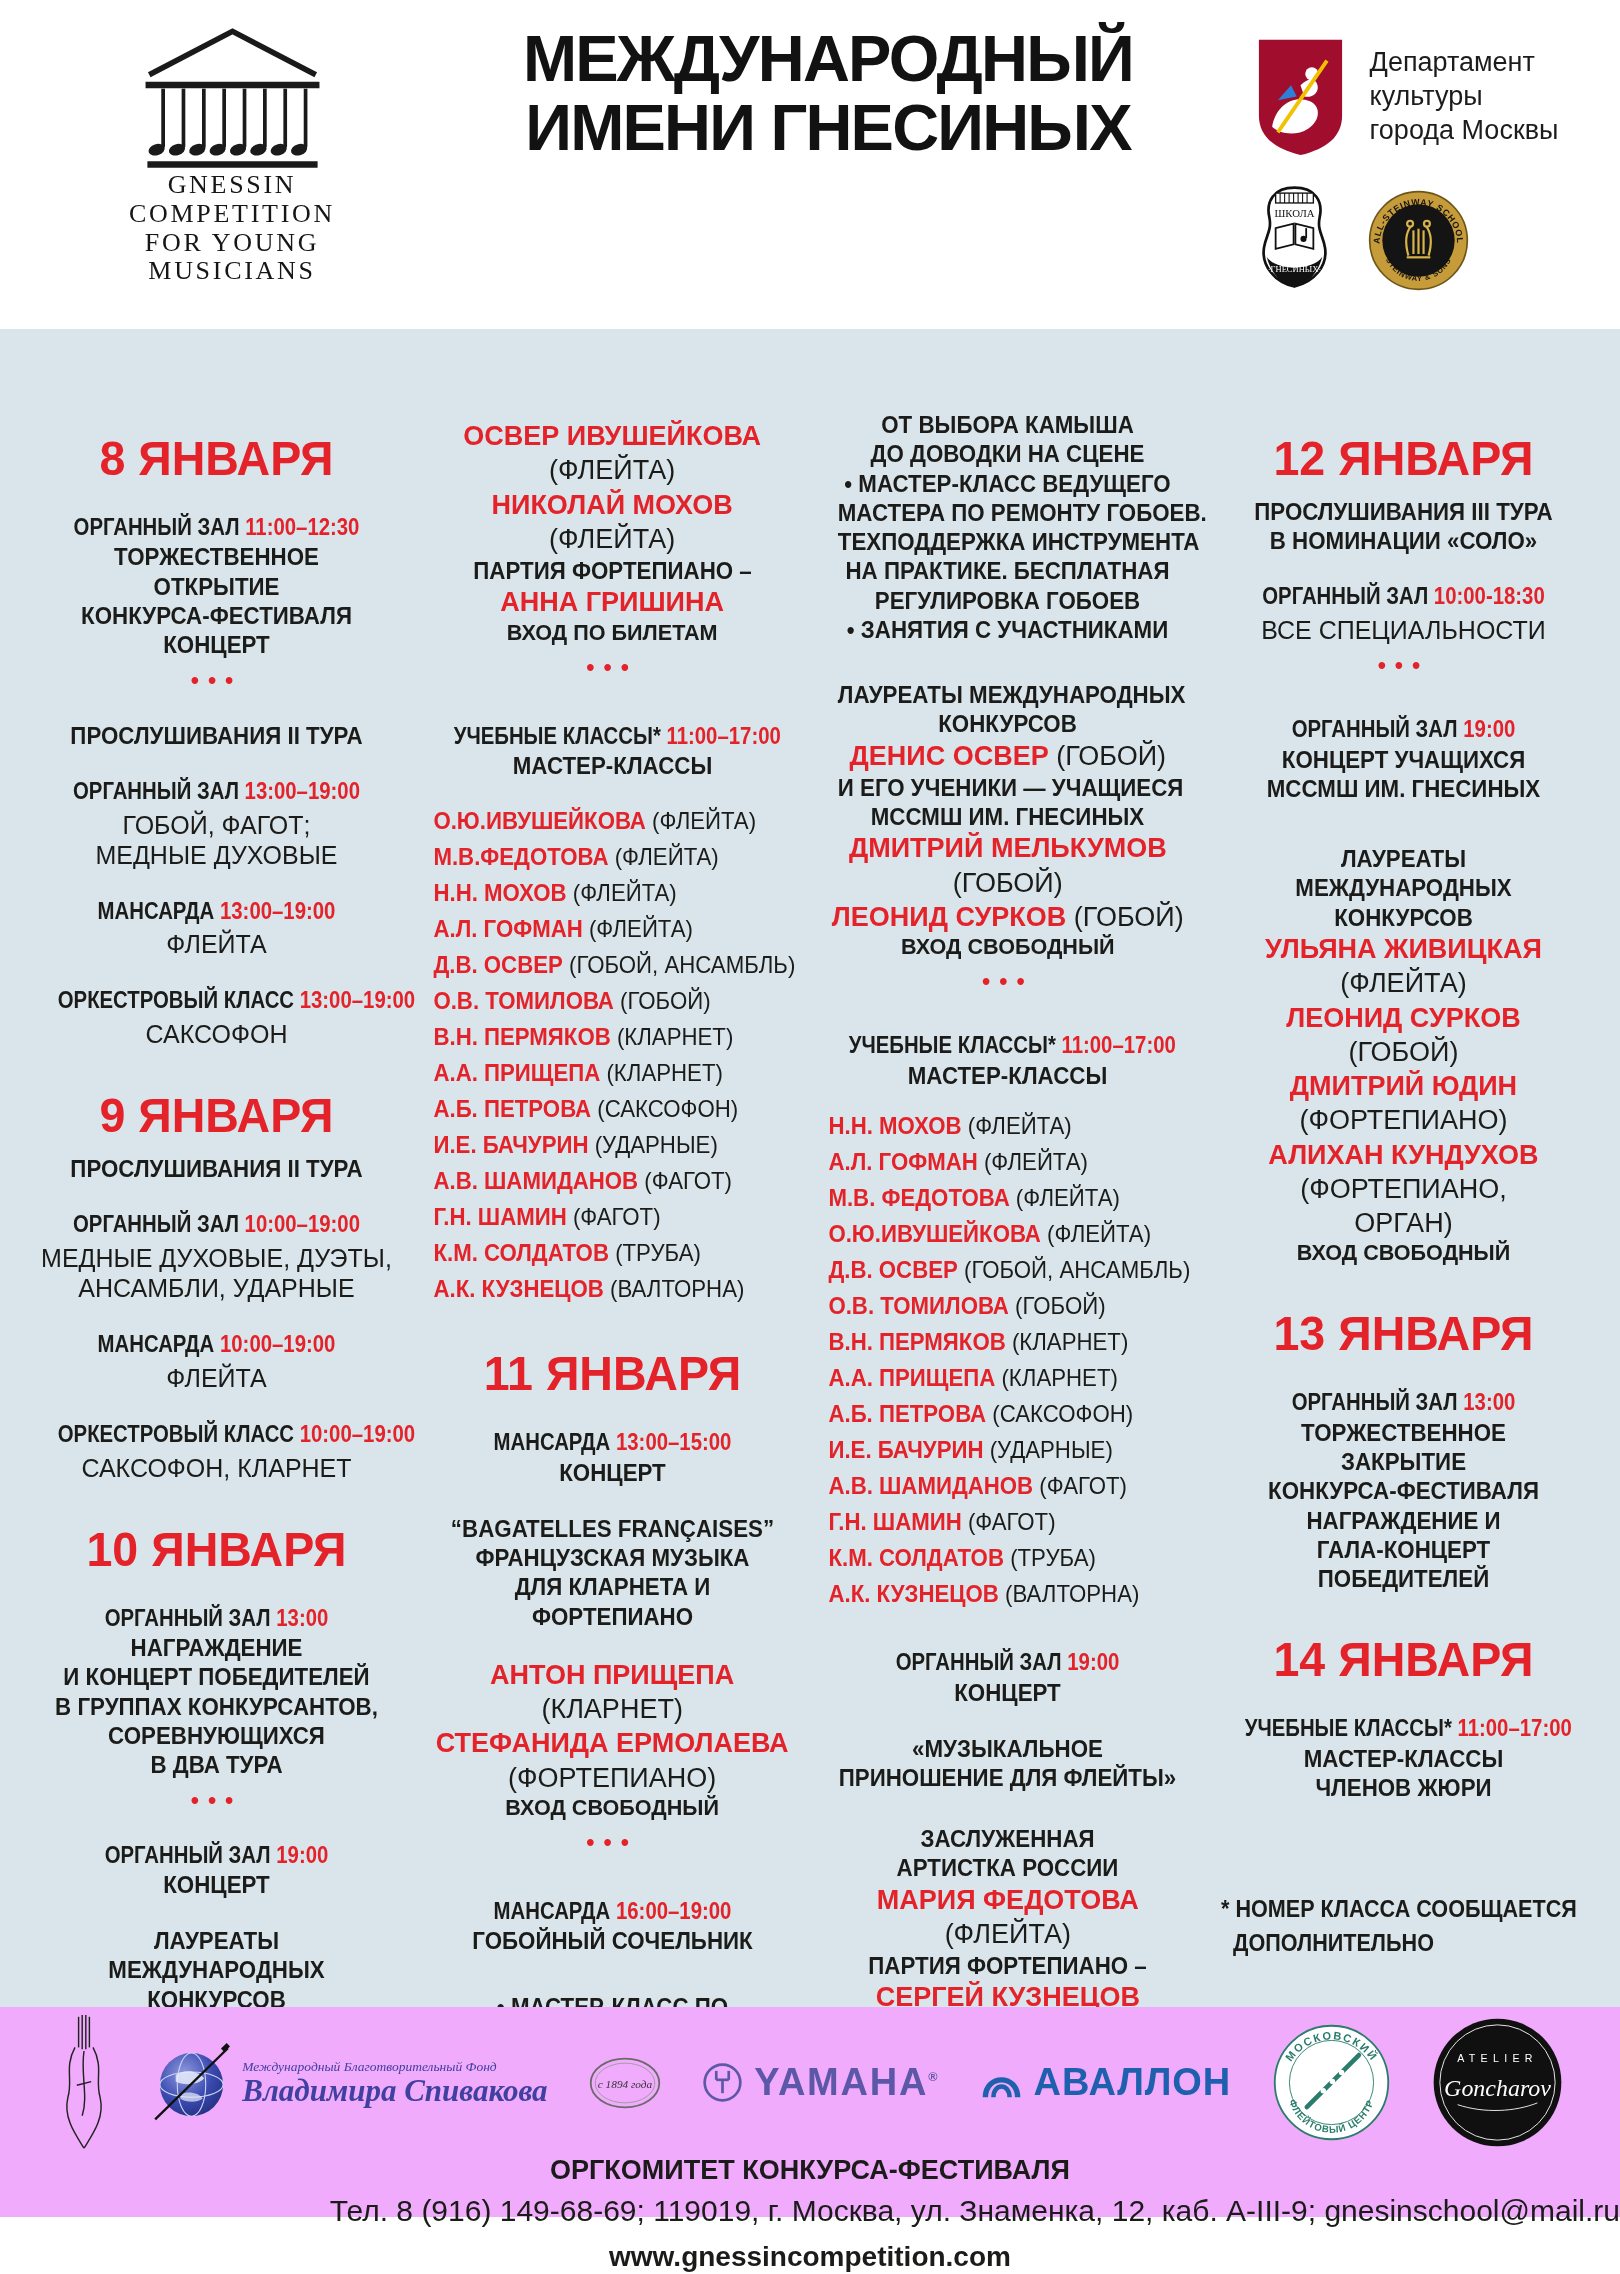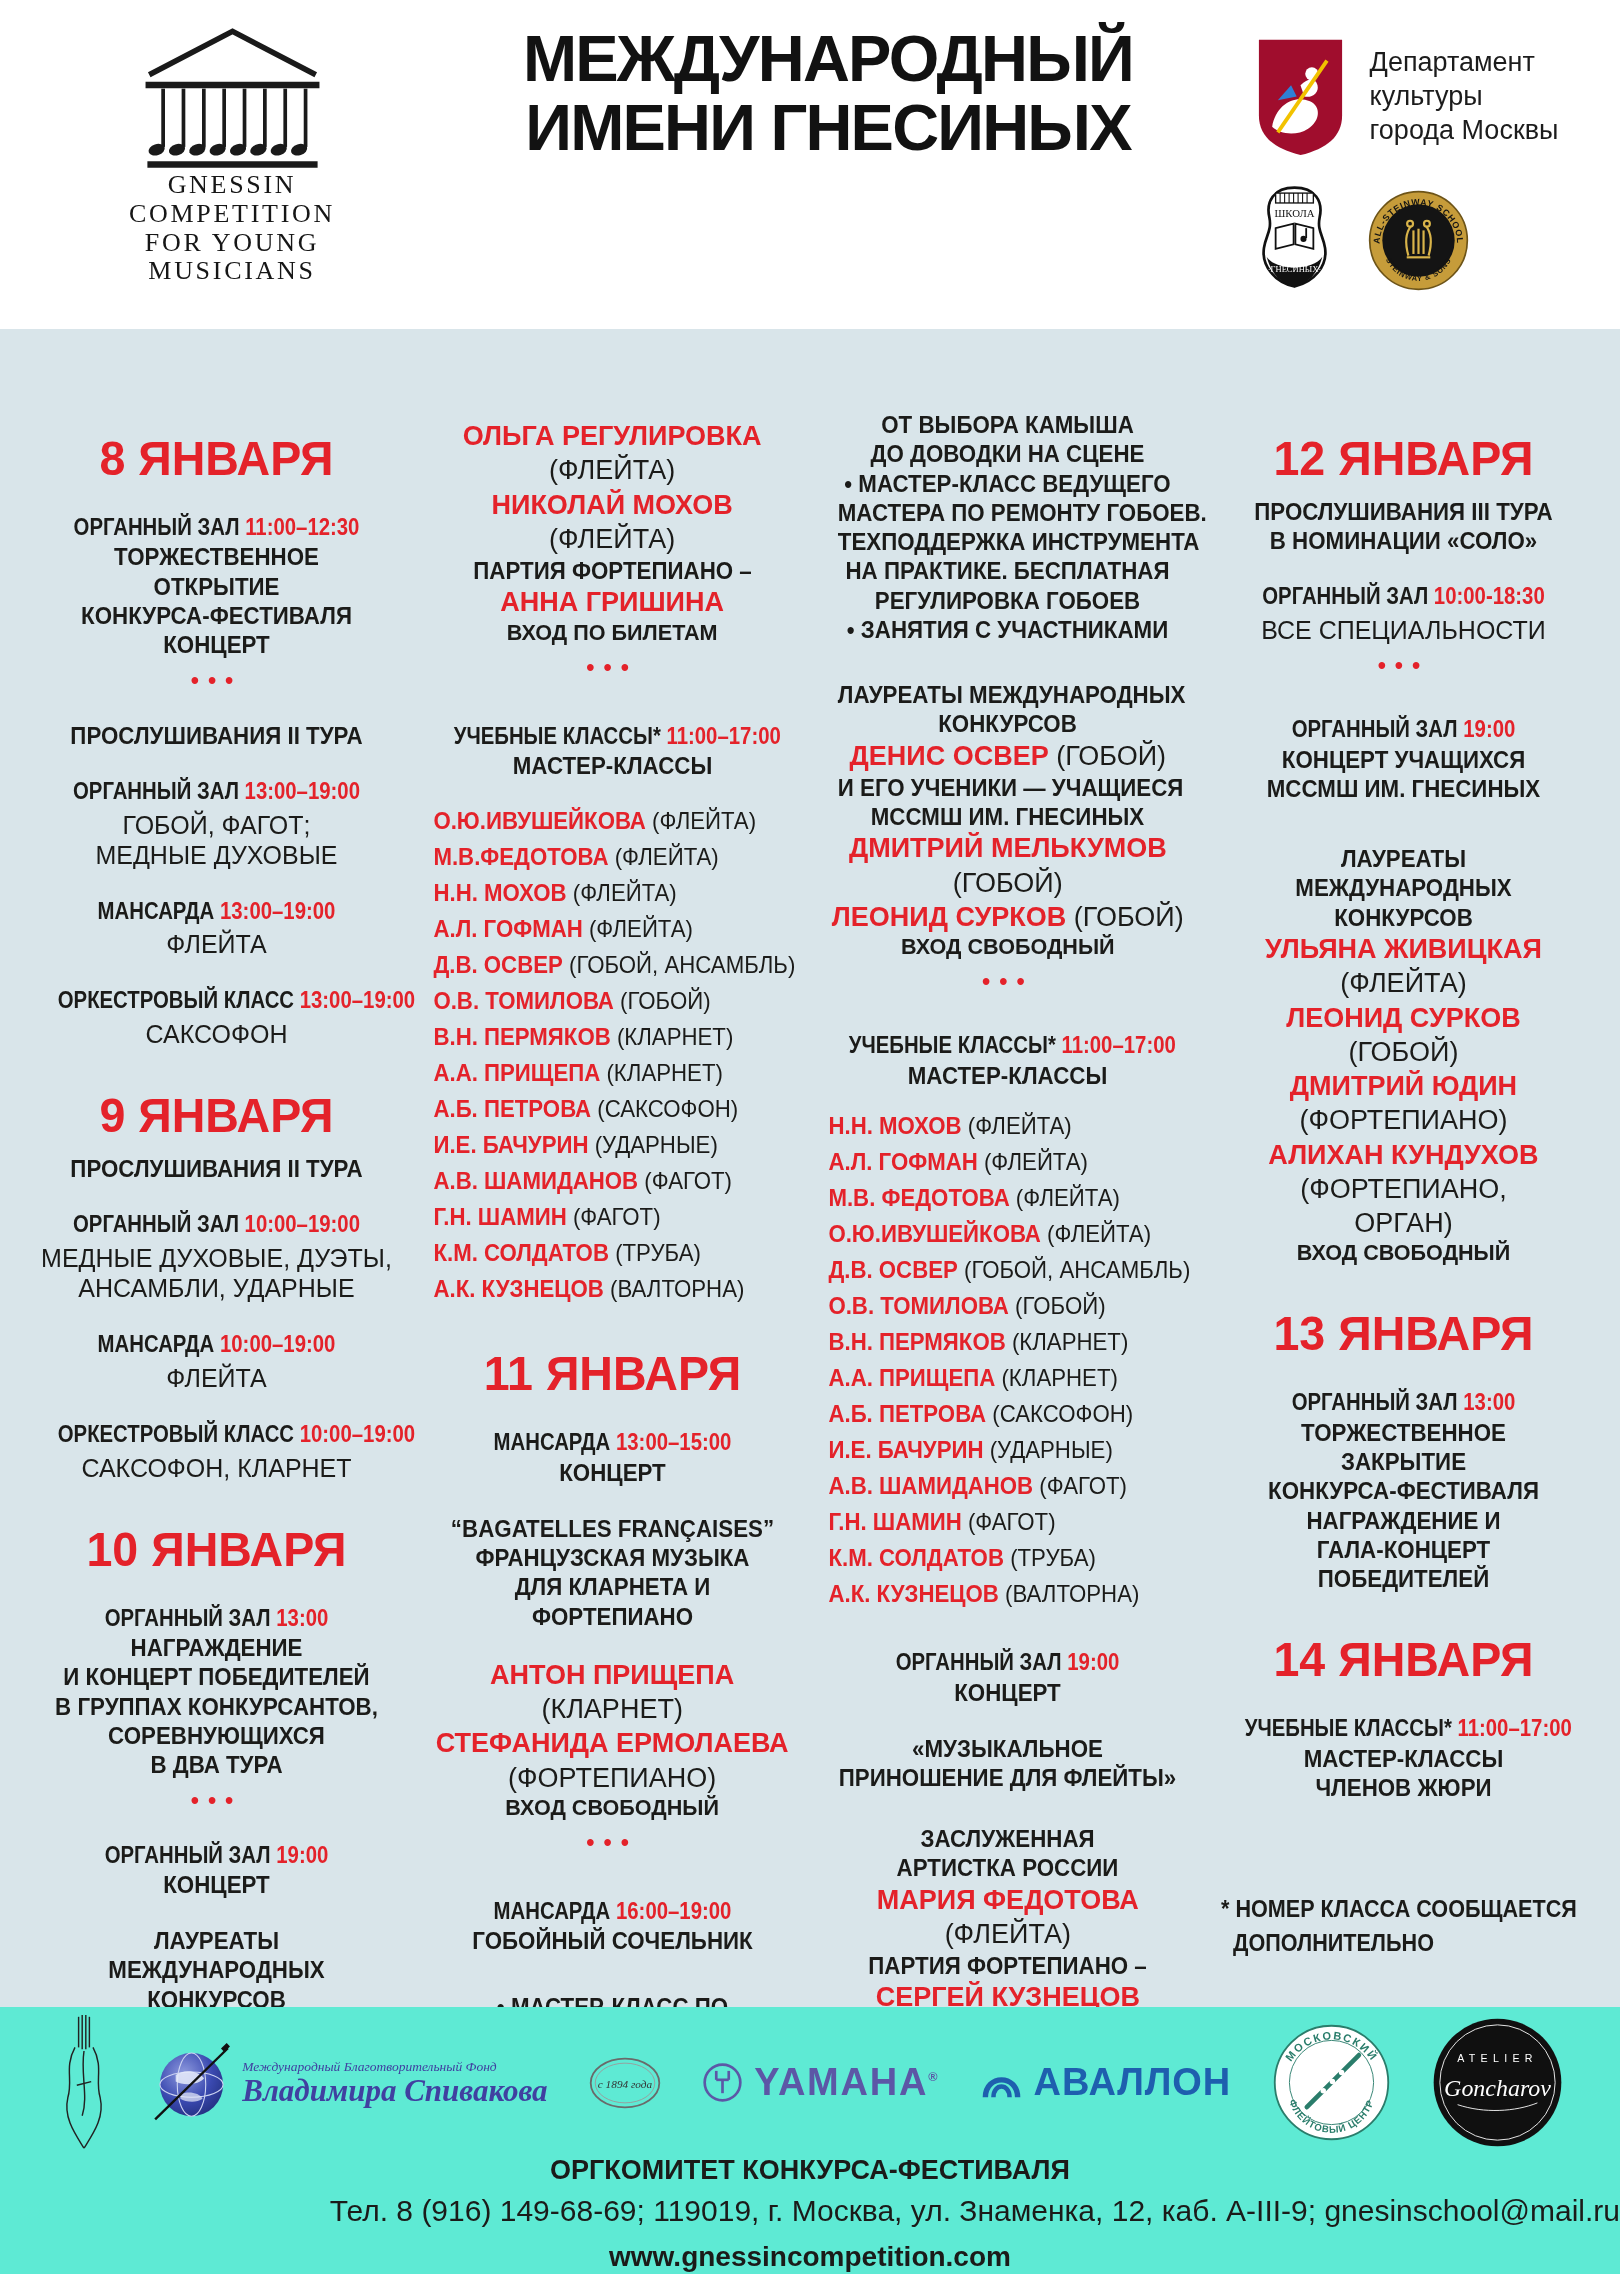--- a/index.html
+++ b/index.html
@@ -36,21 +36,21 @@
   .paren{font-weight:normal;font-size:27px;line-height:1.27;}
   .mix{font-size:27px;line-height:1.27;white-space:nowrap;}
   .mix .rd{color:var(--red);font-weight:bold;}
   .small{font-weight:bold;font-size:21.6px;line-height:1.25;}
   .dots{color:var(--red);font-weight:bold;font-size:23.4px;letter-spacing:9px;margin:7.2px 0;}
   .people{text-align:left;font-size:23.4px;line-height:1.54;margin-top:22.5px;transform:scaleX(.95);transform-origin:left;padding-left:3.6px;}
   .people .n{color:var(--red);font-weight:bold;}
   .people .i{font-weight:normal;}
   .note{text-align:left;font-weight:bold;font-size:24px;line-height:1.4;transform:scaleX(.9);transform-origin:left;}
   
-  .ftr{position:absolute;top:2007px;left:0;right:0;height:267px;background:#5eead4;}
+  .ftr{position:absolute;top:2007px;left:0;right:0;height:210px;background:#f0abfc;}
   .logos{display:flex;align-items:center;justify-content:space-between;height:137px;padding:7.2px 56px 0;}
   .logoitem{display:flex;align-items:center;gap:10.8px;}
   .spiv-txt{color:var(--spiv);font-family:"Liberation Serif",serif;}
   .spiv-txt .s1{font-style:italic;font-size:13.5px;}
   .spiv-txt .s2{font-style:italic;font-weight:bold;font-size:31px;line-height:1;}
   .yam-word{color:var(--yamaha);font-weight:bold;font-size:38px;letter-spacing:1.8px;}
   .yam-word sup{font-size:12.6px;}
   .ava-word{color:var(--avallon);font-weight:bold;font-size:38px;letter-spacing:0.9px;}
   .f-org{text-align:center;font-weight:bold;font-size:27px;margin-top:3.6px;}
   .f-contact{text-align:right;font-size:30px;margin-top:8px;}
@@ -223,21 +223,21 @@
         <div class="blk b">
           <div>КОНЦЕРТ</div>
         </div>
         <div class="blk b" style="margin-top: 27px;">
           <div>ЛАУРЕАТЫ</div>
           <div>МЕЖДУНАРОДНЫХ</div>
           <div>КОНКУРСОВ</div>
         </div>
       </div>
     <div class="col">
-        <div class="blk red" style="margin-top: 27px;">ОЛЬГА РЕГУЛИРОВКА</div>
+        <div class="blk red" style="margin-top: 27px;">ОСВЕР ИВУШЕЙКОВА</div>
         <div class="blk paren">(ФЛЕЙТА)</div>
         <div class="blk red">НИКОЛАЙ МОХОВ</div>
         <div class="blk paren">(ФЛЕЙТА)</div>
         <div class="blk b">
           <div>ПАРТИЯ ФОРТЕПИАНО –</div>
         </div>
         <div class="blk red">АННА ГРИШИНА</div>
         <div class="blk small">ВХОД ПО БИЛЕТАМ</div>
         <div class="blk dots">•••</div>
         <div class="blk venue" style="margin-top: 41px;"><span class="lb">УЧЕБНЫЕ КЛАССЫ* </span><span class="tm">11:00–17:00</span></div>

